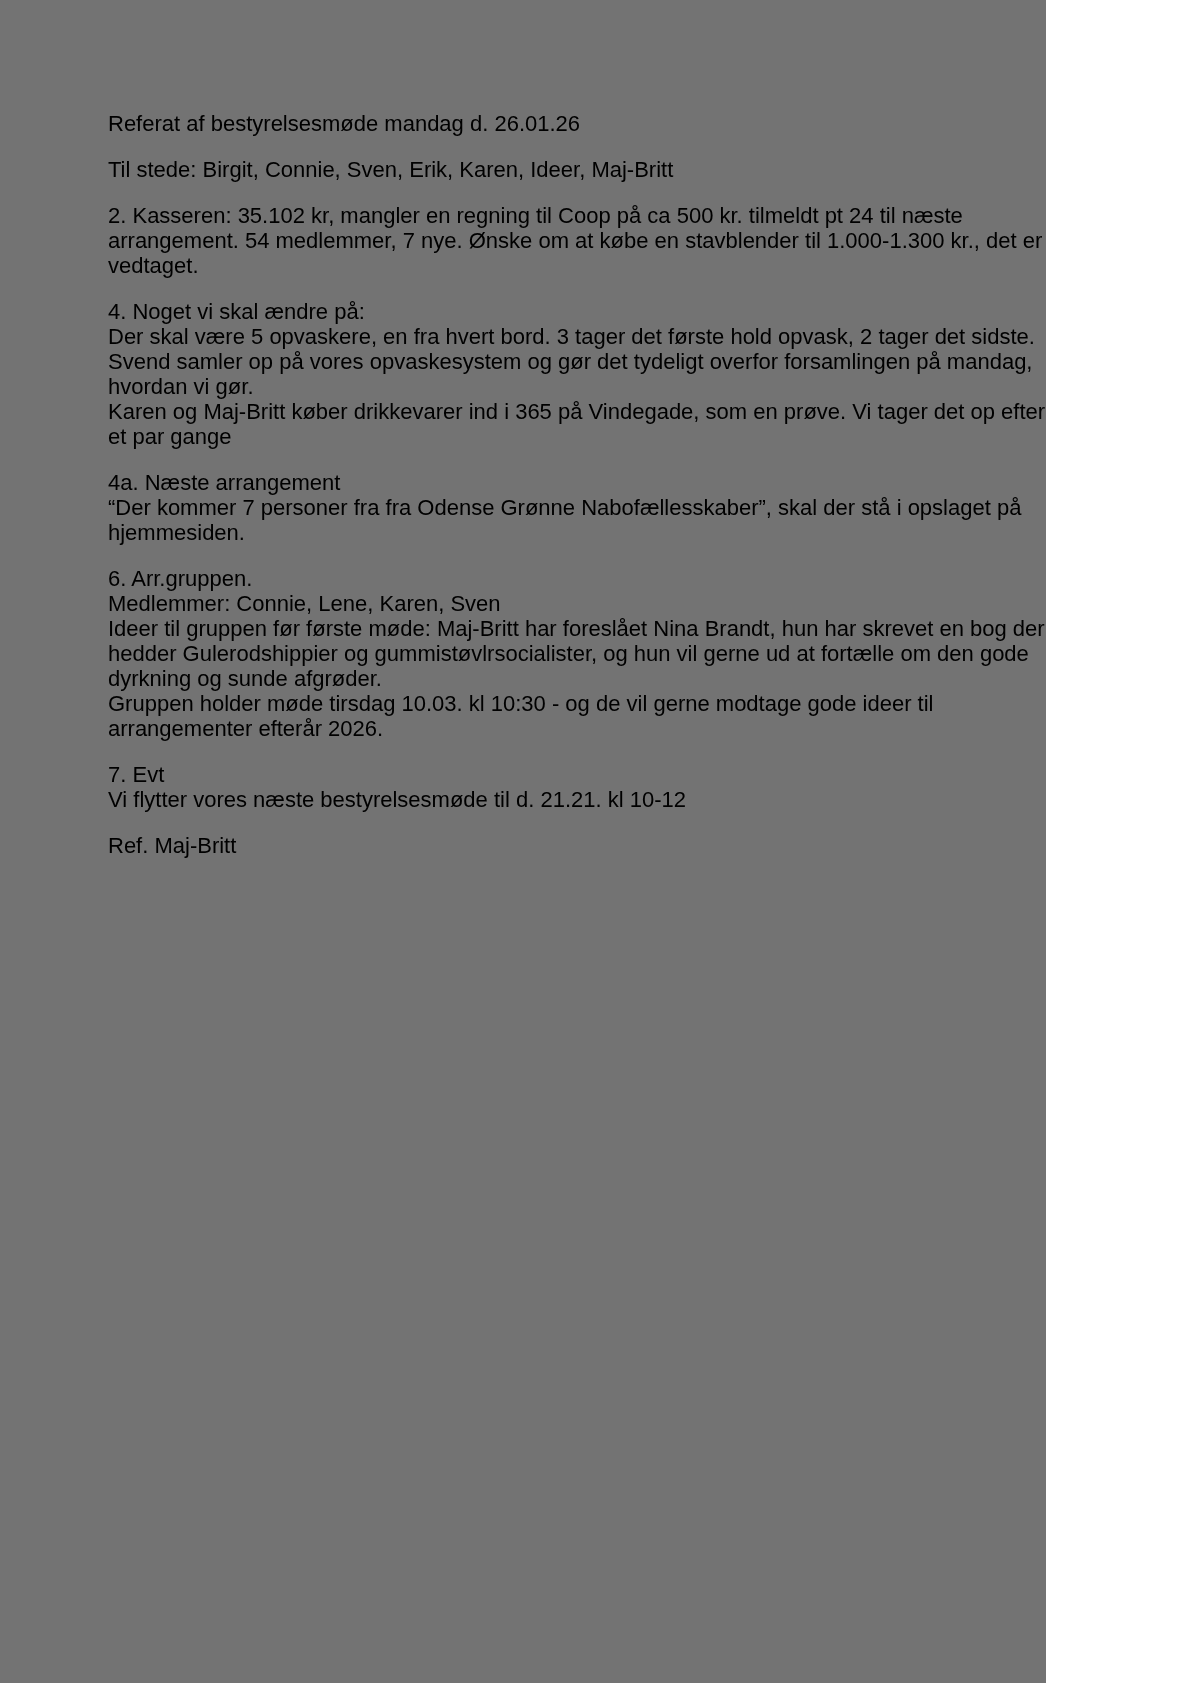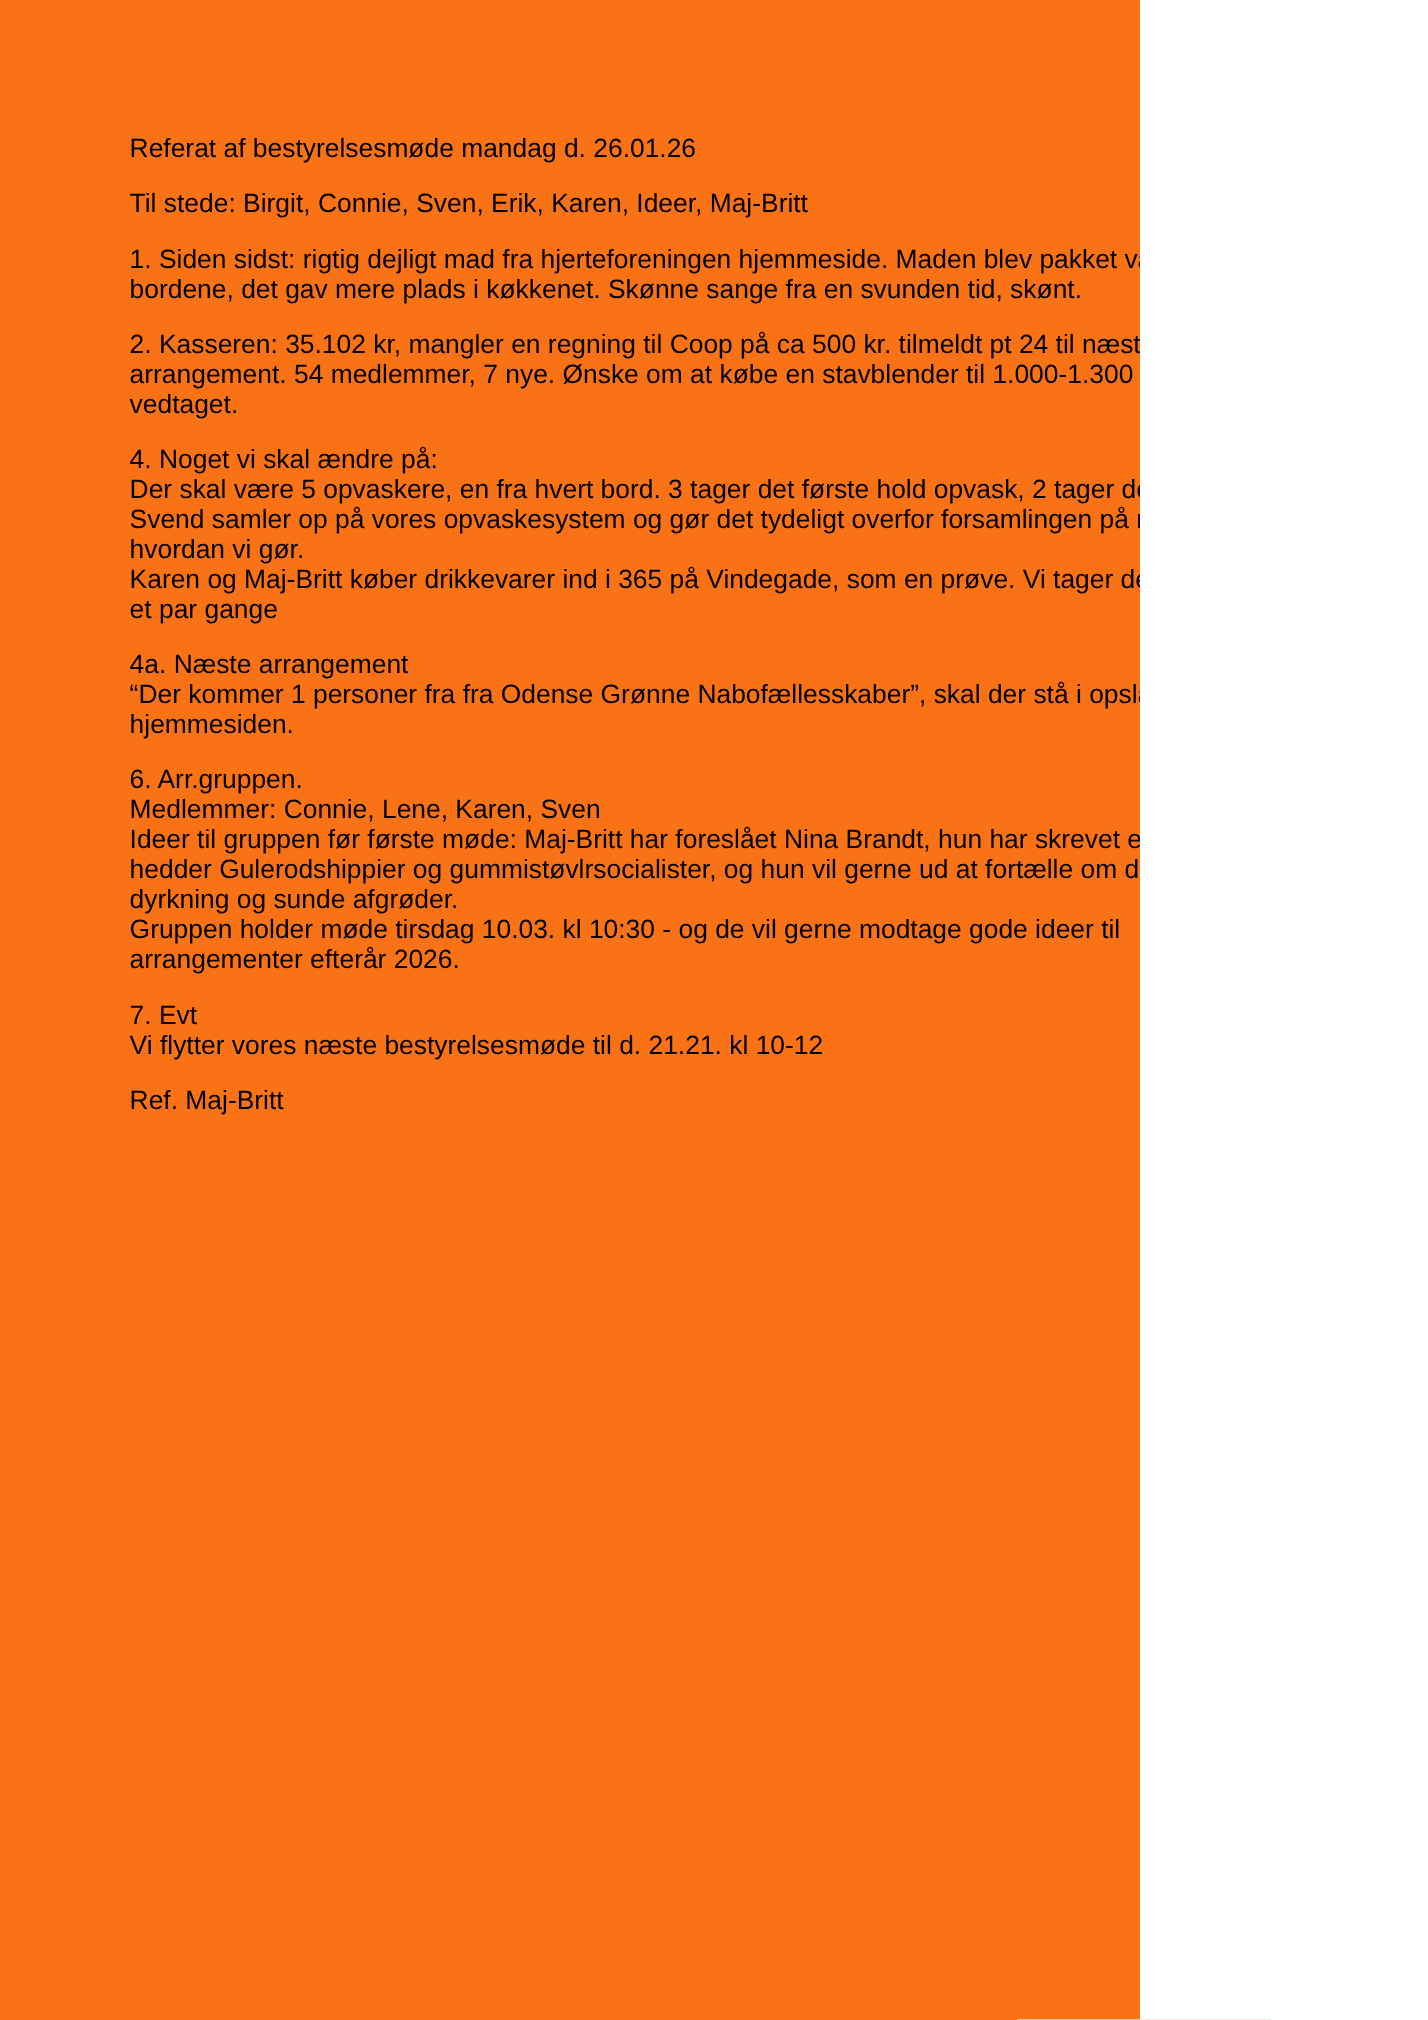--- a/index.html
+++ b/index.html
@@ -3,56 +3,54 @@
 <meta charset="utf-8">
 <style>
   html, body {
     margin: 0;
     padding: 0;
     background: #ffffff;
   }
   .page {
     position: relative;
     box-sizing: border-box;
-    width: 950px;
+    width: 1046px;
     height: 1683px;
-    background: #f97316;
+    background: #737373;
     color: #000000;
     font-family: "Liberation Sans", "DejaVu Sans", sans-serif;
     font-size: 22px;
     line-height: 25px;
     padding: 111px 90px 0 108px;
     overflow: hidden;
   }
   .para {
     margin: 0 0 21px 0;
     white-space: pre;          
     font-weight: 400;
     letter-spacing: 0;
   }
 </style>
 </head>
 <body>
 
 <div class="page">
   <p class="para">Referat af bestyrelsesmøde mandag d. 26.01.26</p>
   <p class="para">Til stede: Birgit, Connie, Sven, Erik, Karen, Ideer, Maj-Britt</p>
-  <p class="para">1. Siden sidst: rigtig dejligt mad fra hjerteforeningen hjemmeside. Maden blev pakket væk ved
-bordene, det gav mere plads i køkkenet. Skønne sange fra en svunden tid, skønt.</p>
   <p class="para">2. Kasseren: 35.102 kr, mangler en regning til Coop på ca 500 kr. tilmeldt pt 24 til næste
 arrangement. 54 medlemmer, 7 nye. Ønske om at købe en stavblender til 1.000-1.300 kr., det er
 vedtaget.</p>
   <p class="para">4. Noget vi skal ændre på:
 Der skal være 5 opvaskere, en fra hvert bord. 3 tager det første hold opvask, 2 tager det sidste.
 Svend samler op på vores opvaskesystem og gør det tydeligt overfor forsamlingen på mandag,
 hvordan vi gør.
 Karen og Maj-Britt køber drikkevarer ind i 365 på Vindegade, som en prøve. Vi tager det op efter
 et par gange</p>
   <p class="para">4a. Næste arrangement
-“Der kommer 1 personer fra fra Odense Grønne Nabofællesskaber”, skal der stå i opslaget på
+“Der kommer 7 personer fra fra Odense Grønne Nabofællesskaber”, skal der stå i opslaget på
 hjemmesiden.</p>
   <p class="para">6. Arr.gruppen.
 Medlemmer: Connie, Lene, Karen, Sven
 Ideer til gruppen før første møde: Maj-Britt har foreslået Nina Brandt, hun har skrevet en bog der
 hedder Gulerodshippier og gummistøvlrsocialister, og hun vil gerne ud at fortælle om den gode
 dyrkning og sunde afgrøder.
 Gruppen holder møde tirsdag 10.03. kl 10:30 - og de vil gerne modtage gode ideer til
 arrangementer efterår 2026.</p>
   <p class="para">7. Evt
 Vi flytter vores næste bestyrelsesmøde til d. 21.21. kl 10-12</p>

